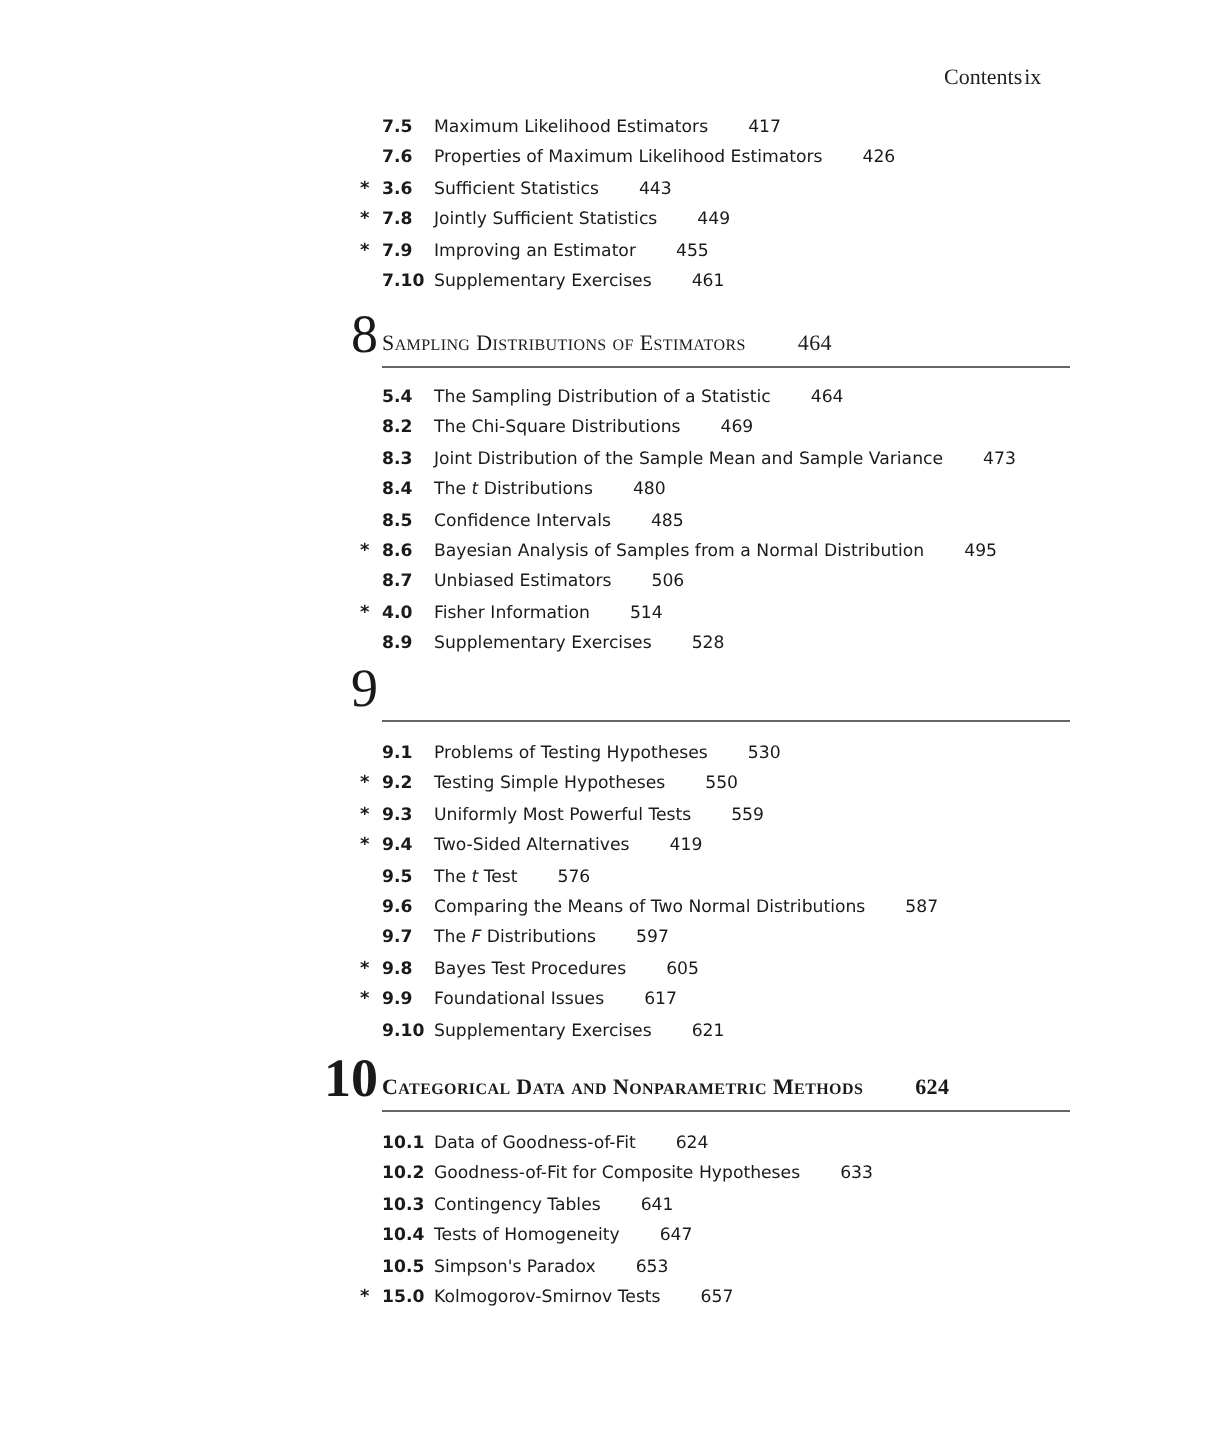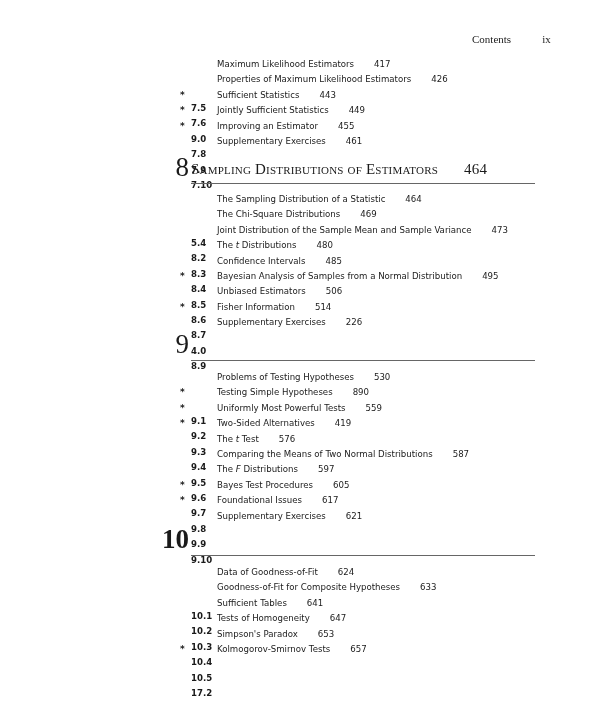--- a/index.html
+++ b/index.html
@@ -1,27 +1,27 @@
 <!DOCTYPE html>
 <html><head>
 <meta charset="utf-8">
 <style>
   html, body { margin: 0; padding: 0; background: #ffffff; }
   body { width: 606px; height: 720px; position: relative; overflow: hidden; color: #1a1a1a; }
   .running-head { position: absolute; top: 33px; left: 472px; font-family: "Liberation Serif", serif; font-size: 11px; color: #222; }
-  .running-head .folio { margin-left: 31px; }
+  .running-head .folio { margin-left: 1px; }
   .section-list { position: absolute; left: 175px; }
   .entry { position: relative; height: 15.4px; font-family: "DejaVu Sans", sans-serif; font-size: 8.6px; white-space: nowrap; line-height: 15.4px; }
   .entry .star { position: absolute; left: 5px; font-weight: bold; font-size: 9px; }
-  .entry .num { position: absolute; left: 16px; font-weight: bold; margin-top: 44px; }
+  .entry .num { position: absolute; left: 16px; font-weight: bold; }
   .entry .title { position: absolute; left: 42px; }
   .entry .page { margin-left: 20px; margin-top: 36px; }
   .chapter { position: absolute; left: 144px; width: 391px; font-family: "Liberation Serif", serif; }
   .chapter .chnum { position: absolute; right: 346px; bottom: 3px; font-size: 27px; line-height: 27px; text-align: right; white-space: nowrap; }
-  .chapter .chtitle { position: absolute; left: 47px; bottom: 6px; font-size: 15px; font-variant: small-caps; letter-spacing: 0.2px; white-space: nowrap; }
+  .chapter .chtitle { position: absolute; left: 47px; bottom: 6px; font-size: 11px; font-variant: small-caps; letter-spacing: 0.2px; white-space: nowrap; }
   .chapter .chpage { margin-left: 26px; font-variant: normal; }
   .chapter .rule { position: absolute; left: 47px; right: 0; bottom: 0; height: 1px; background: #666; }
 </style>
 </head>
 <body>
 
 <div class="running-head">
   <span>Contents</span><span class="folio">ix</span>
 </div>
 
@@ -30,21 +30,21 @@
       <div class="entry">
         <span class="num">7.5</span>
         <span class="title"><span>Maximum Likelihood Estimators</span><span class="page">417</span></span>
       </div>
       <div class="entry">
         <span class="num">7.6</span>
         <span class="title"><span>Properties of Maximum Likelihood Estimators</span><span class="page">426</span></span>
       </div>
       <div class="entry">
         <span class="star">*</span>
-        <span class="num">9.0</span>
+        <span class="num">3.6</span>
         <span class="title"><span>Sufficient Statistics</span><span class="page">443</span></span>
       </div>
       <div class="entry">
         <span class="star">*</span>
         <span class="num">7.8</span>
         <span class="title"><span>Jointly Sufficient Statistics</span><span class="page">449</span></span>
       </div>
       <div class="entry">
         <span class="star">*</span>
         <span class="num">7.9</span>
@@ -90,36 +90,36 @@
         <span class="num">8.7</span>
         <span class="title"><span>Unbiased Estimators</span><span class="page">506</span></span>
       </div>
       <div class="entry">
         <span class="star">*</span>
         <span class="num">4.0</span>
         <span class="title"><span>Fisher Information</span><span class="page">514</span></span>
       </div>
       <div class="entry">
         <span class="num">8.9</span>
-        <span class="title"><span>Supplementary Exercises</span><span class="page">226</span></span>
+        <span class="title"><span>Supplementary Exercises</span><span class="page">528</span></span>
       </div>
     </div>
     <div class="chapter" style="top: 321px; height: 40px;">
       <span class="chnum">9</span>
       <div class="rule"></div>
     </div>
     <div class="section-list" style="top: 370px;">
       <div class="entry">
         <span class="num">9.1</span>
         <span class="title"><span>Problems of Testing Hypotheses</span><span class="page">530</span></span>
       </div>
       <div class="entry">
         <span class="star">*</span>
         <span class="num">9.2</span>
-        <span class="title"><span>Testing Simple Hypotheses</span><span class="page">890</span></span>
+        <span class="title"><span>Testing Simple Hypotheses</span><span class="page">550</span></span>
       </div>
       <div class="entry">
         <span class="star">*</span>
         <span class="num">9.3</span>
         <span class="title"><span>Uniformly Most Powerful Tests</span><span class="page">559</span></span>
       </div>
       <div class="entry">
         <span class="star">*</span>
         <span class="num">9.4</span>
         <span class="title"><span>Two-Sided Alternatives</span><span class="page">419</span></span>
@@ -146,42 +146,43 @@
         <span class="num">9.9</span>
         <span class="title"><span>Foundational Issues</span><span class="page">617</span></span>
       </div>
       <div class="entry">
         <span class="num">9.10</span>
         <span class="title"><span>Supplementary Exercises</span><span class="page">621</span></span>
       </div>
     </div>
     <div class="chapter" style="top: 516px; height: 40px; font-weight: bold;">
       <span class="chnum">10</span>
+      <span class="chtitle"><span>Categorical Data and Nonparametric Methods</span><span class="chpage">624</span></span>
       <div class="rule"></div>
     </div>
     <div class="section-list" style="top: 565px;">
       <div class="entry">
         <span class="num">10.1</span>
         <span class="title"><span>Data of Goodness-of-Fit</span><span class="page">624</span></span>
       </div>
       <div class="entry">
         <span class="num">10.2</span>
         <span class="title"><span>Goodness-of-Fit for Composite Hypotheses</span><span class="page">633</span></span>
       </div>
       <div class="entry">
         <span class="num">10.3</span>
-        <span class="title"><span>Sufficient Tables</span><span class="page">641</span></span>
+        <span class="title"><span>Contingency Tables</span><span class="page">641</span></span>
       </div>
       <div class="entry">
         <span class="num">10.4</span>
         <span class="title"><span>Tests of Homogeneity</span><span class="page">647</span></span>
       </div>
       <div class="entry">
         <span class="num">10.5</span>
         <span class="title"><span>Simpson's Paradox</span><span class="page">653</span></span>
       </div>
       <div class="entry">
         <span class="star">*</span>
-        <span class="num">17.2</span>
+        <span class="num">15.0</span>
         <span class="title"><span>Kolmogorov-Smirnov Tests</span><span class="page">657</span></span>
       </div>
     </div>
   </div>
 
 </body></html>

